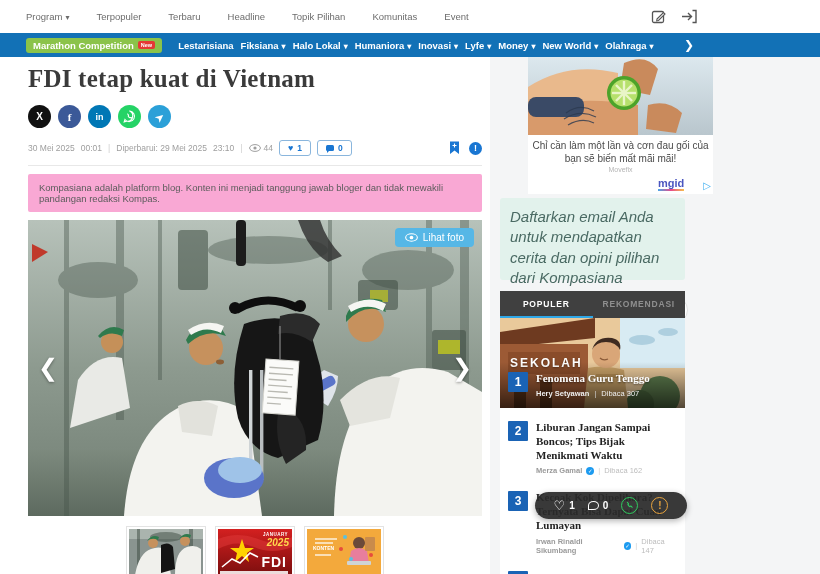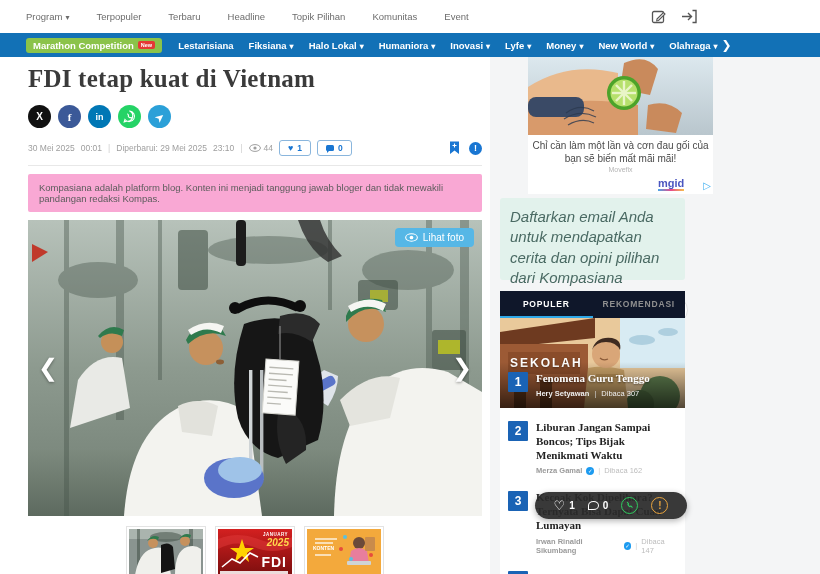--- a/index.html
+++ b/index.html
@@ -18,21 +18,21 @@
   .topnav .item { font-size:9.5px; color:#6d6d6d; cursor:pointer; white-space:nowrap; }
   .caret::after { content:"▾"; font-size:8px; margin-left:3px; color:inherit; }
   .top-icons { display:flex; align-items:center; gap:14px; margin-left:8px; margin-right:96px; }
   .top-icons svg { display:block; cursor:pointer; }
 
   
   .bluebar { position:absolute; left:0; top:33px; width:820px; height:24px; background:#1271b6; display:flex; align-items:center; padding:0 26px; z-index:5; }
   .marathon { background:#8bc34a; border-radius:3px; padding:2px 7px; display:flex; align-items:center; gap:4px; margin-right:16px; cursor:pointer; }
   .marathon .mlabel { color:#fff; font-size:9.5px; font-weight:bold; white-space:nowrap; }
   .marathon .mnew { background:#e53935; color:#fff; font-size:5.5px; font-weight:bold; border-radius:2px; padding:1px 3px; }
-  .bluenav { display:flex; align-items:flex-start; gap:15px; flex:1; }
+  .bluenav { display:flex; align-items:flex-start; gap:7px; flex:1; }
   .bluenav .item { color:#fff; font-size:9.5px; font-weight:bold; white-space:nowrap; cursor:pointer; }
   .chev-more { color:#fff; font-size:12px; margin-left:4px; margin-right:100px; cursor:pointer; }
 
   
   .article { position:absolute; left:28px; top:57px; width:454px; }
   .title { font-family:"Liberation Serif", serif; font-size:25px; font-weight:bold; color:#3a3a3a; padding-top:8px; letter-spacing:.2px; }
   .share-row { display:flex; gap:7px; margin-top:12px; }
   .sicon { width:23px; height:23px; border-radius:50%; color:#fff; display:flex; align-items:center; justify-content:center; font-size:11px; font-weight:bold; cursor:pointer; }
   .icon-x { background:#111111; font-size:10px; }
   .icon-facebook { background:#3b5998; font-family:"Liberation Serif", serif; }
@@ -82,21 +82,21 @@
 
   .newsletter { position:absolute; left:500px; top:198px; width:185px; height:82px; background:#e2f2ec; border-radius:3px; padding:9px 10px; }
   .nl-text { font-size:15px; color:#4a6a63; line-height:1.35;font-style:italic; }
   .nl-row { display:flex; align-items:center; margin-top:8px; position:relative; }
   .nl-env { margin-right:-9px; z-index:2; }
   .nl-input { flex:1; height:28px; border:1px solid #e0e0e0; border-radius:14px; background:#fff; font-size:9px; color:#444; padding:0 52px 0 16px; outline:none; }
   .nl-input::placeholder { color:#b5b5b5; }
   .nl-btn { position:absolute; right:0; top:0; height:28px; border:none; background:#2aa99c; color:#fff; font-size:9.5px; font-weight:bold; border-radius:14px; padding:0 13px; cursor:pointer; }
 
   .populer { position:absolute; left:500px; top:291px; width:185px; background:#fff; }
-  .ptabs { display:flex; background:#0f172a; height:27px; }
+  .ptabs { display:flex; background:#404040; height:27px; }
   .ptab { flex:1; display:flex; align-items:center; justify-content:center; font-size:8.5px; font-weight:bold; letter-spacing:.8px; color:#8f8f8f; cursor:pointer; border-bottom:2px solid transparent; }
   .ptab.active { color:#fff; border-bottom-color:#2fa8e8; }
   .pfeat { position:relative; width:185px; height:90px; overflow:hidden; cursor:pointer; }
   .sekolah-label { position:absolute; left:10px; top:38px; color:#fff; font-size:12px; font-weight:bold; letter-spacing:2px; text-shadow:0 1px 2px rgba(0,0,0,.35); }
   .pfeat-grad { position:absolute; left:0; bottom:0; width:100%; height:46px; background:linear-gradient(transparent, rgba(0,0,0,.65)); }
   .rank { width:20px; height:20px; background:#1a63b5; color:#fff; font-size:12px; font-weight:bold; display:flex; align-items:center; justify-content:center; flex:none; border-radius:1px; }
   .pfeat .rank { position:absolute; left:8px; bottom:16px; }
   .pfeat-title { position:absolute; left:36px; bottom:24px; color:#fff; font-family:"Liberation Serif", serif; font-size:11px; font-weight:bold; text-shadow:0 1px 2px rgba(0,0,0,.5); }
   .pfeat-meta { position:absolute; left:36px; bottom:10px; font-size:7.5px; color:#eee; display:flex; gap:5px; align-items:center; }
   .pfeat-meta .auth { font-weight:bold; }

